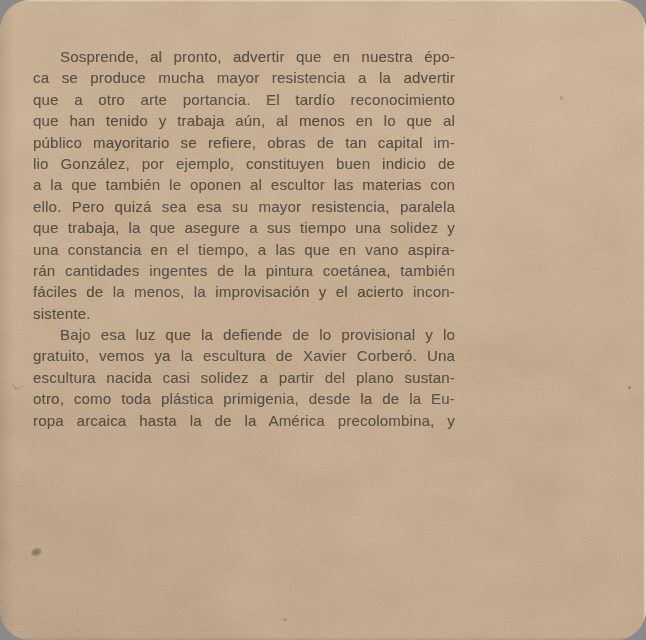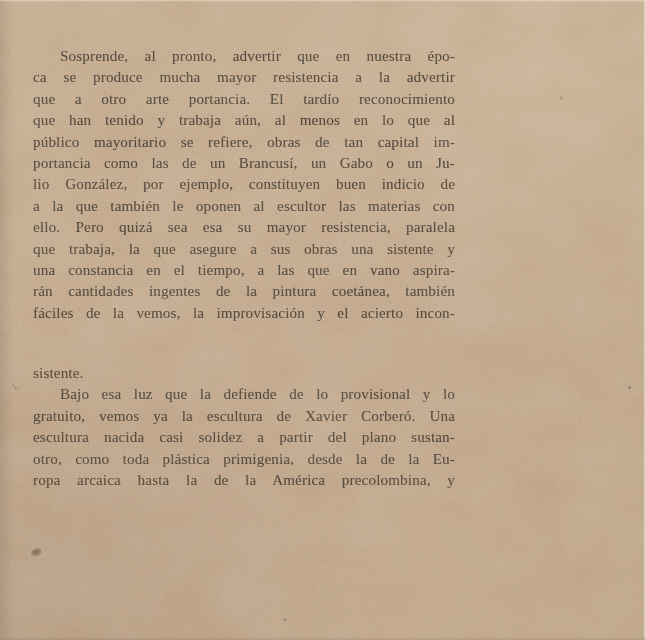--- a/index.html
+++ b/index.html
@@ -12,21 +12,22 @@
   }
   .page {
     position: relative;
     width: 646px;
     height: 640px;
     background:
       radial-gradient(ellipse 700px 500px at 85% 10%, rgba(214,192,160,0.30), rgba(214,192,160,0) 60%),
       radial-gradient(ellipse 600px 500px at 5% 95%, rgba(110,88,64,0.14), rgba(110,88,64,0) 60%),
       linear-gradient(135deg, #bfa485 0%, #bca083 45%, #b89c7e 100%);
     overflow: hidden;
-    font-family: Liberation Serif, serif;
+    font-family: Liberation Sans, sans-serif;
+    border-radius: 30px;
   }
   
   .edge-left {
     position: absolute; left: 0; top: 0; bottom: 0; width: 14px;
     background: linear-gradient(to right, rgba(92,72,52,0.20), rgba(92,72,52,0));
     pointer-events: none;
   }
   .edge-right {
     position: absolute; right: 0; top: 0; bottom: 0; width: 3px;
     background: linear-gradient(to right, rgba(238,231,218,0), #e9e1d0);
@@ -53,21 +54,21 @@
     letter-spacing: 0.2px;
     text-shadow: 0.3px 0.3px 0.4px rgba(62,54,43,0.35);
   }
   .line {
     height: 21.4px;
     line-height: 21.4px;
     text-align: justify;
     text-align-last: justify;
   }
   .line.indent { padding-left: 27px; }
-  .line.no-just { text-align-last: left; margin-top: 39px; }
+  .line.no-just { text-align-last: left; }
   
   .stain-blob {
     position: absolute;
     left: 31px; top: 548px;
     width: 11px; height: 8px;
     background: radial-gradient(ellipse at 45% 50%, rgba(92,76,58,0.85), rgba(104,86,64,0.45) 60%, rgba(104,86,64,0) 80%);
     border-radius: 60% 40% 55% 45%;
     transform: rotate(-18deg);
     filter: blur(0.4px);
   }
@@ -111,28 +112,27 @@
 
   <div class="edge-left"></div>
   <div class="edge-top"></div>
 
   <div class="text-block">
       <div class="line indent">Sosprende, al pronto, advertir que en nuestra épo-</div>
       <div class="line">ca se produce mucha mayor resistencia a la advertir</div>
       <div class="line">que a otro arte portancia. El tardío reconocimiento</div>
       <div class="line">que han tenido y trabaja aún, al menos en lo que al</div>
       <div class="line">público mayoritario se refiere, obras de tan capital im-</div>
-      <div class="line">portancia como las de un Brancusí, un Gabo o un Ju-</div>
       <div class="line">lio González, por ejemplo, constituyen buen indicio de</div>
       <div class="line">a la que también le oponen al escultor las materias con</div>
       <div class="line">ello. Pero quizá sea esa su mayor resistencia, paralela</div>
-      <div class="line">que trabaja, la que asegure a sus obras una sistente y</div>
+      <div class="line">que trabaja, la que asegure a sus tiempo una solidez y</div>
       <div class="line">una constancia en el tiempo, a las que en vano aspira-</div>
       <div class="line">rán cantidades ingentes de la pintura coetánea, también</div>
-      <div class="line">fáciles de la vemos, la improvisación y el acierto incon-</div>
+      <div class="line">fáciles de la menos, la improvisación y el acierto incon-</div>
       <div class="line no-just">sistente.</div>
       <div class="line indent">Bajo esa luz que la defiende de lo provisional y lo</div>
       <div class="line">gratuito, vemos ya la escultura de Xavier Corberó. Una</div>
       <div class="line">escultura nacida casi solidez a partir del plano sustan-</div>
       <div class="line">otro, como toda plástica primigenia, desde la de la Eu-</div>
       <div class="line">ropa arcaica hasta la de la América precolombina, y</div>
     </div>
 
   <div class="mark-fiber"></div>
   <div class="stain-blob"></div>

